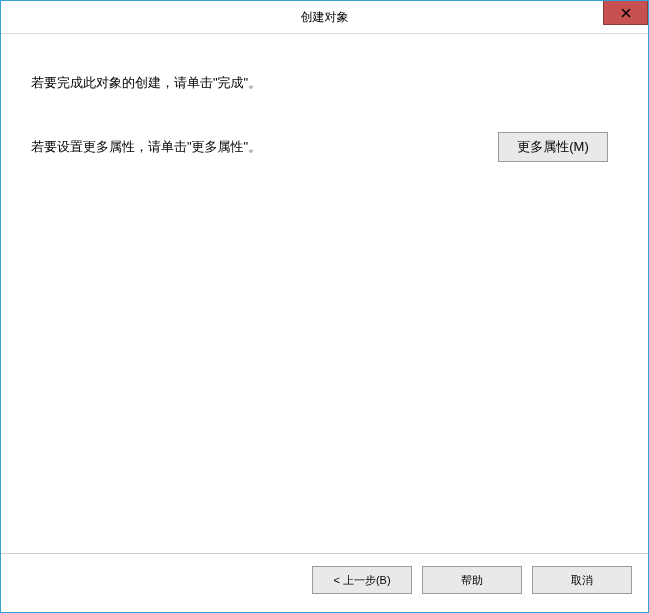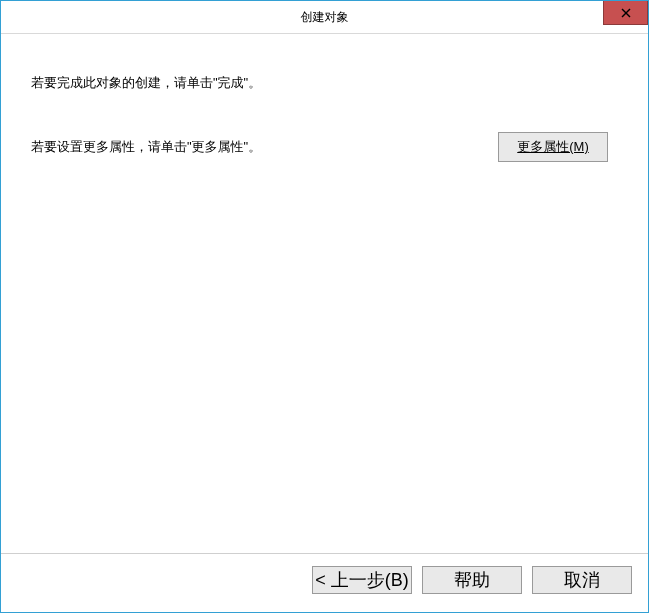--- a/index.html
+++ b/index.html
@@ -78,36 +78,35 @@
     border: 1px solid #9a9a9a;
     font-size: 13px;
     font-family: inherit;
     color: #000;
     display: flex;
     align-items: center;
     justify-content: center;
     cursor: default;
     box-sizing: border-box;
     margin-right: 10px;
-    text-decoration: underline;
   }
   .footer {
     border-top: 1px solid #cfcfcf;
     padding: 12px 16px 18px 16px;
     display: flex;
     justify-content: flex-end;
     gap: 10px;
     box-sizing: border-box;
   }
   .footer-btn {
     width: 100px;
     height: 28px;
     background: #e9e9e9;
     border: 1px solid #9a9a9a;
-    font-size: 18px;
+    font-size: 11px;
     font-family: inherit;
     color: #000;
     display: flex;
     align-items: center;
     justify-content: center;
     cursor: default;
     box-sizing: border-box;
   }
 </style>
 </head>

